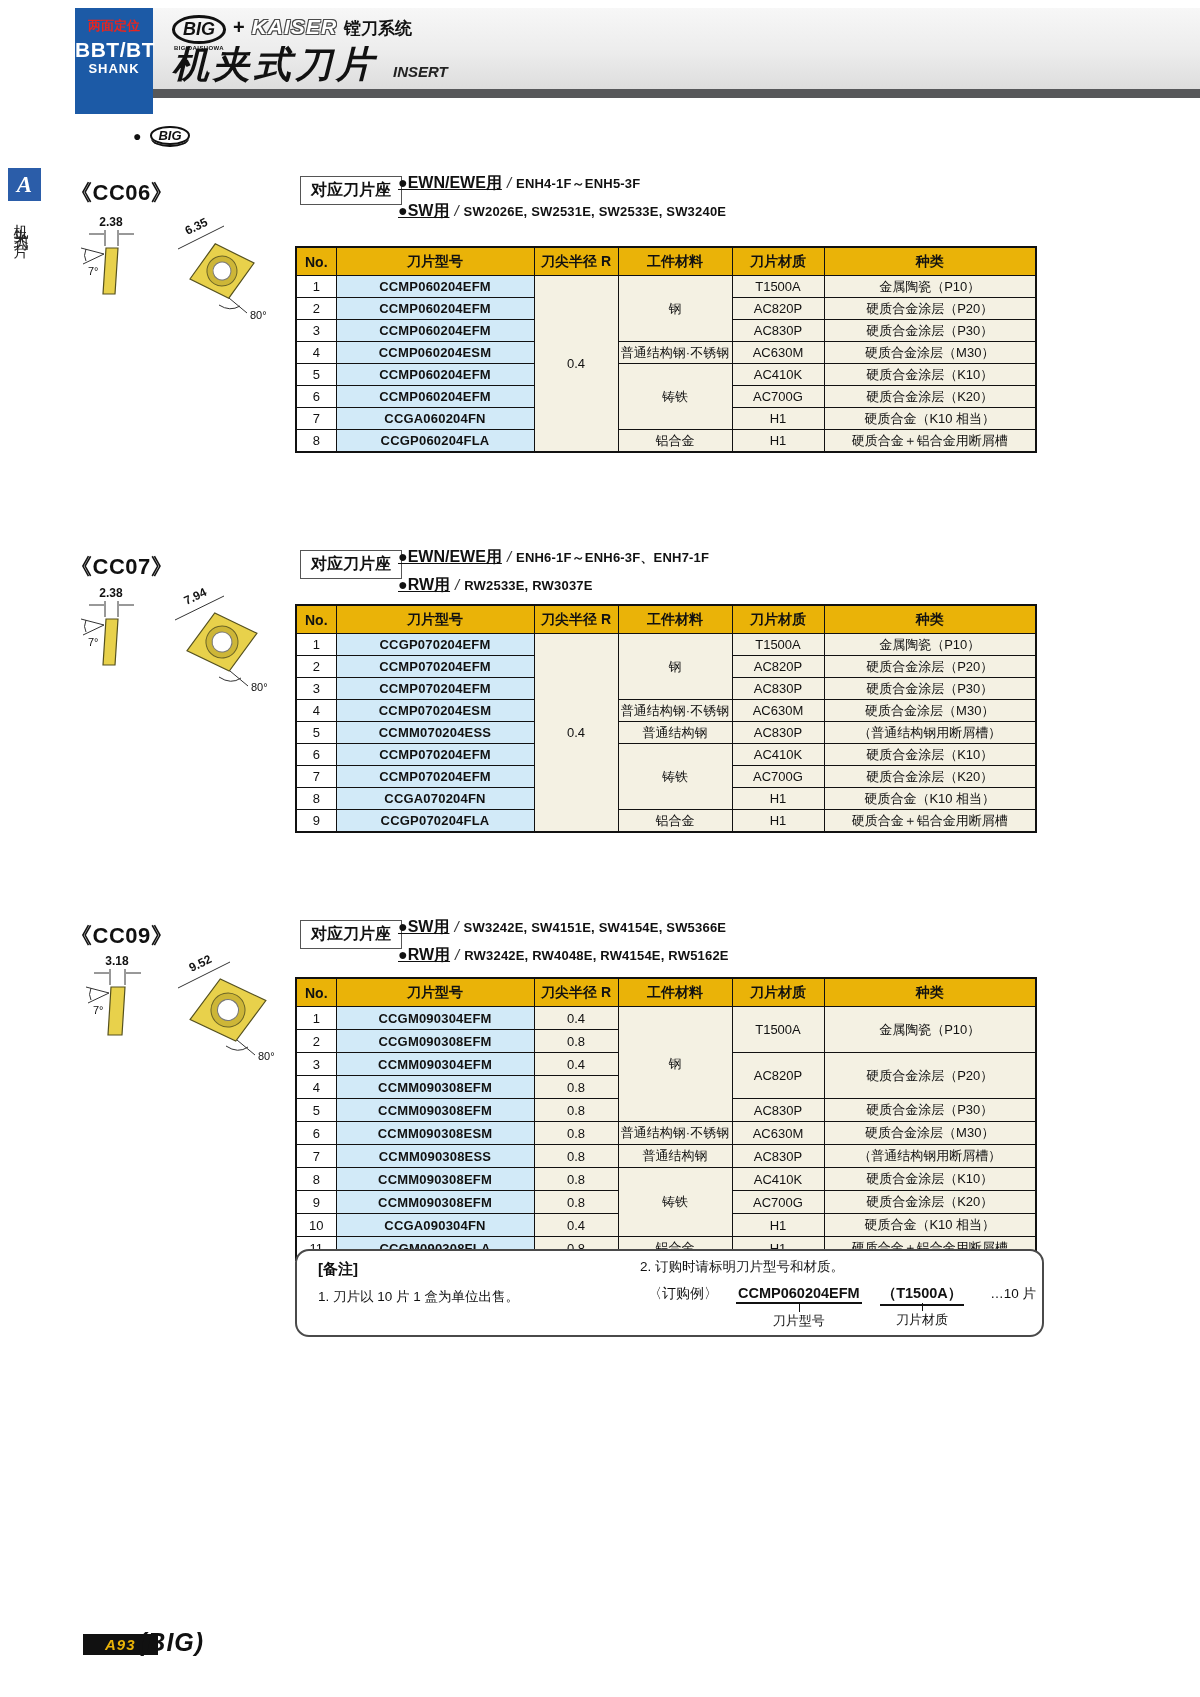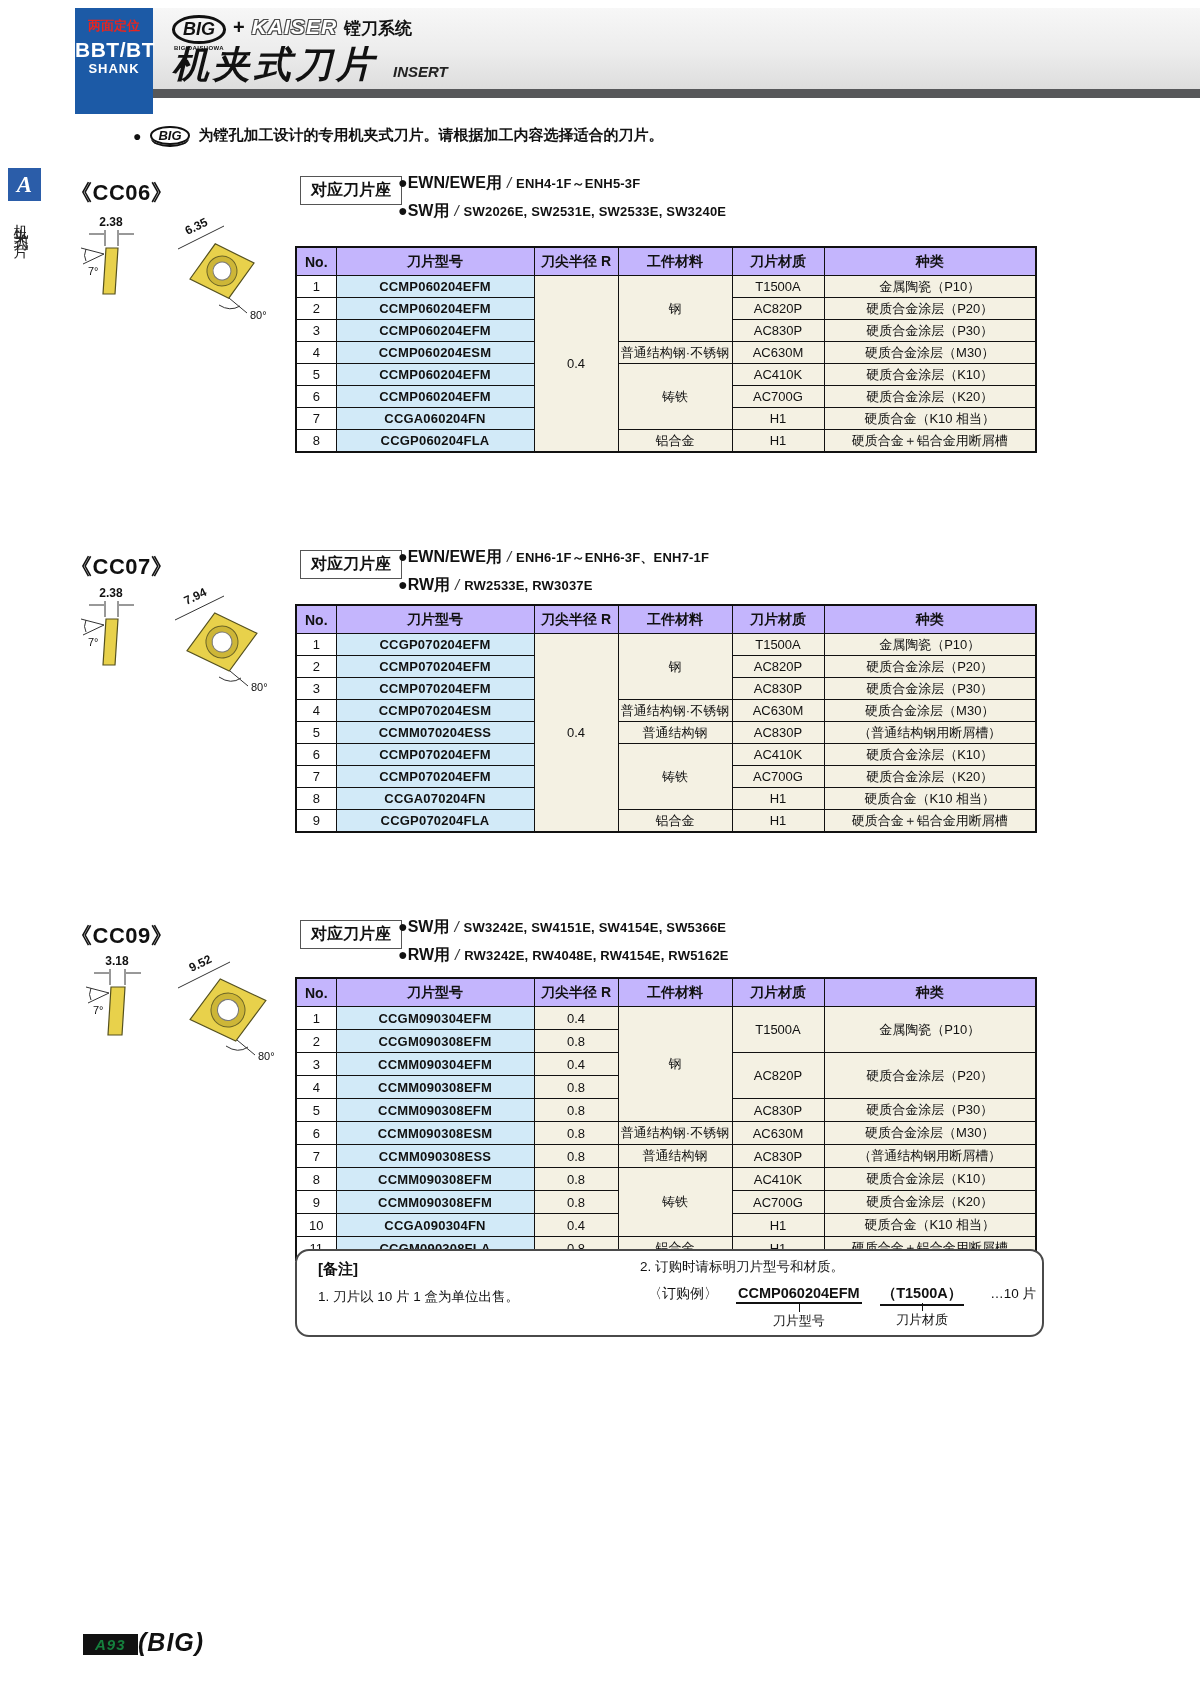--- a/index.html
+++ b/index.html
@@ -40,27 +40,27 @@
   
   .side-tab{left:8px;top:168px;width:33px;height:33px;background:#2b5da9;color:#fff;
     display:flex;align-items:center;justify-content:center;
     font-family:"Liberation Serif","DejaVu Serif",serif;font-style:italic;font-weight:700;font-size:23px;}
   .side-label{left:11px;top:212px;writing-mode:vertical-rl;font-size:15px;letter-spacing:5px;color:#222;}
 
   
   .sec-title{font-size:22px;font-weight:800;letter-spacing:0.5px;}
   .holder-box{border:1.5px solid #555;padding:3px 10px;font-size:16px;font-weight:700;background:#fff;}
   .holder-line{display:flex;align-items:baseline;white-space:nowrap;}
-  .h-label{font-size:16px;font-weight:800;}
+  .h-label{font-size:16px;font-weight:800;text-decoration:underline;}
   .h-sep{font-size:15px;font-style:italic;color:#333;margin:0 5px;}
   .h-models{font-size:13px;font-weight:600;letter-spacing:0.2px;}
 
   
   table.spec{border-collapse:collapse;table-layout:fixed;width:740px;border:2px solid #111;background:#fff;}
-  table.spec th{background:#c4b5fd;border:1px solid #111;height:27px;font-size:14px;font-weight:600;padding:0;}
+  table.spec th{background:#eab308;border:1px solid #111;height:27px;font-size:14px;font-weight:600;padding:0;}
   table.spec td{border:1px solid #111;height:21px;font-size:13px;text-align:center;padding:0 2px;
     white-space:nowrap;overflow:hidden;}
   table.spec[data-table="2"] td{height:22px;}
   td.c-no{background:#fff;}
   td.c-model{background:#d2eaf8;font-weight:800;font-size:15px;letter-spacing:0.2px;}
   td.c-radius{background:#f4f1e3;}
   td.c-material{background:#f4f1e3;font-size:12px;}
   td.c-grade{background:#f4f1e3;}
   td.c-kind{background:#f4f1e3;}
 
@@ -79,22 +79,22 @@
   .note-item2{left:640px;top:1258px;font-size:13.5px;}
   .note-example{left:648px;top:1284px;display:flex;align-items:baseline;font-size:13.5px;gap:18px;}
   .ex-prefix{font-size:14px;}
   .ex-item{position:relative;border-bottom:2px solid #111;padding:0 2px 1px 2px;font-weight:800;font-size:14.5px;}
   .ex-cap{position:absolute;top:19px;left:50%;transform:translateX(-50%);
     font-size:13px;font-weight:400;white-space:nowrap;padding-top:8px;}
   .ex-cap::before{content:"";position:absolute;top:0;left:50%;width:1px;height:8px;background:#111;}
   .ex-suffix{margin-left:8px;}
 
   
-  .footer-page{left:83px;top:1634px;background:#111;color:#15803d;font-weight:800;font-style:italic;
-    font-size:15px;padding:2px 12px;letter-spacing:1px;}
+  .footer-page{left:83px;top:1634px;background:#111;color:#eab308;font-weight:800;font-style:italic;
+    font-size:15px;padding:2px 22px;letter-spacing:1px;}
   .footer-logo{left:138px;top:1628px;font-size:25px;font-weight:800;font-style:italic;letter-spacing:1px;}
 </style>
 </head>
 <body>
 
 <div class="abs band"></div>
 <div class="abs band-strip"></div>
 
 <div class="abs shank-tab">
   <div class="tab-red">两面定位</div>
@@ -113,21 +113,20 @@
 </div>
 
 <div class="abs page-title">
   <span class="page-title-cn">机夹式刀片</span>
   <span class="page-title-en">INSERT</span>
 </div>
 
 <div class="abs intro">
   <span class="intro-bullet">●</span>
   <span class="intro-big">BIG</span>
-  <span>为镗孔加工设计的专用机夹式刀片。请根据加工内容选择适合的刀片。</span>
 </div>
 
 <div class="abs side-tab">A</div>
 <div class="abs side-label">机夹式刀片</div>
 
 <div class="abs sec-title" style="left:70px;top:178px">《CC06》</div>
 <div class="abs holder-box" style="left:300px;top:176px">对应刀片座</div>
 <div class="abs holder-line" style="left:398px;top:173px">
   <span class="h-label">●EWN/EWE用</span>
   <span class="h-sep">/</span>

